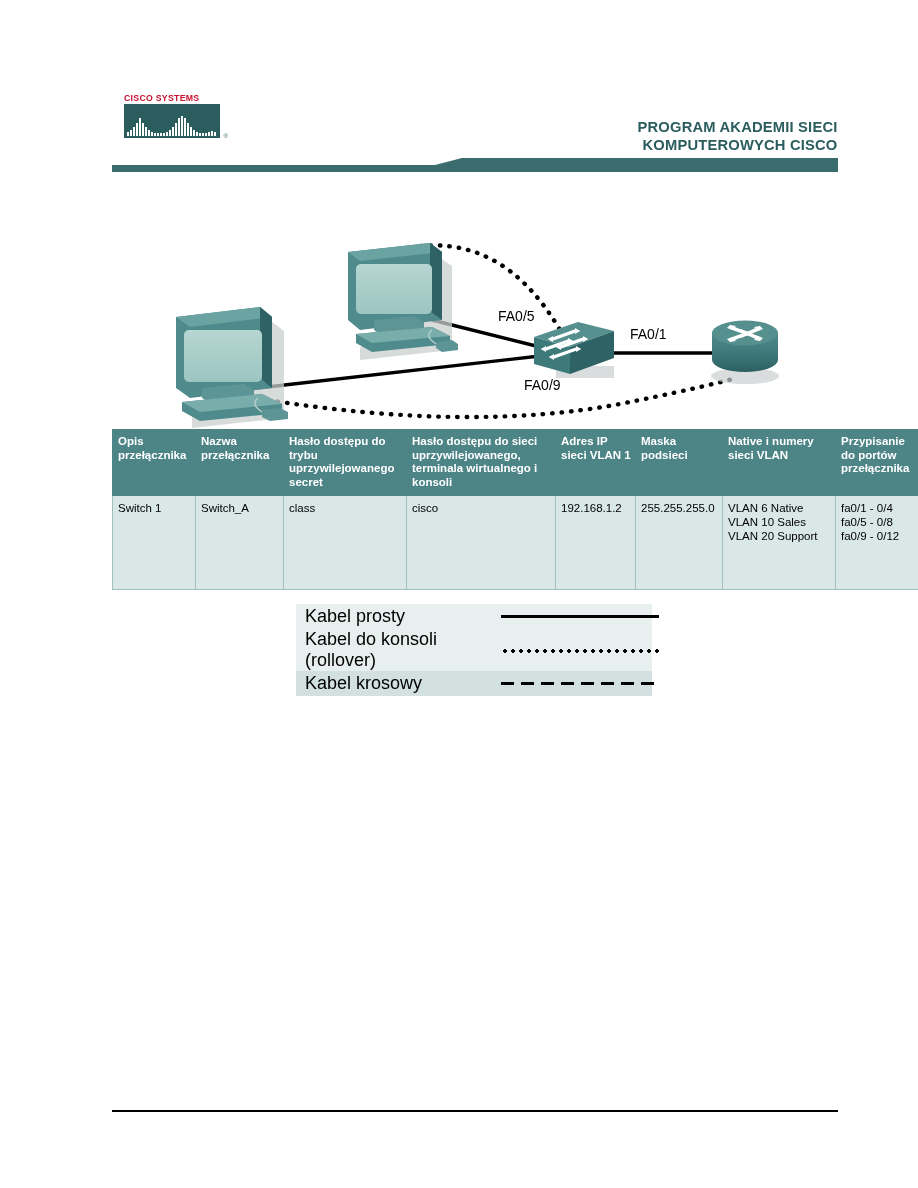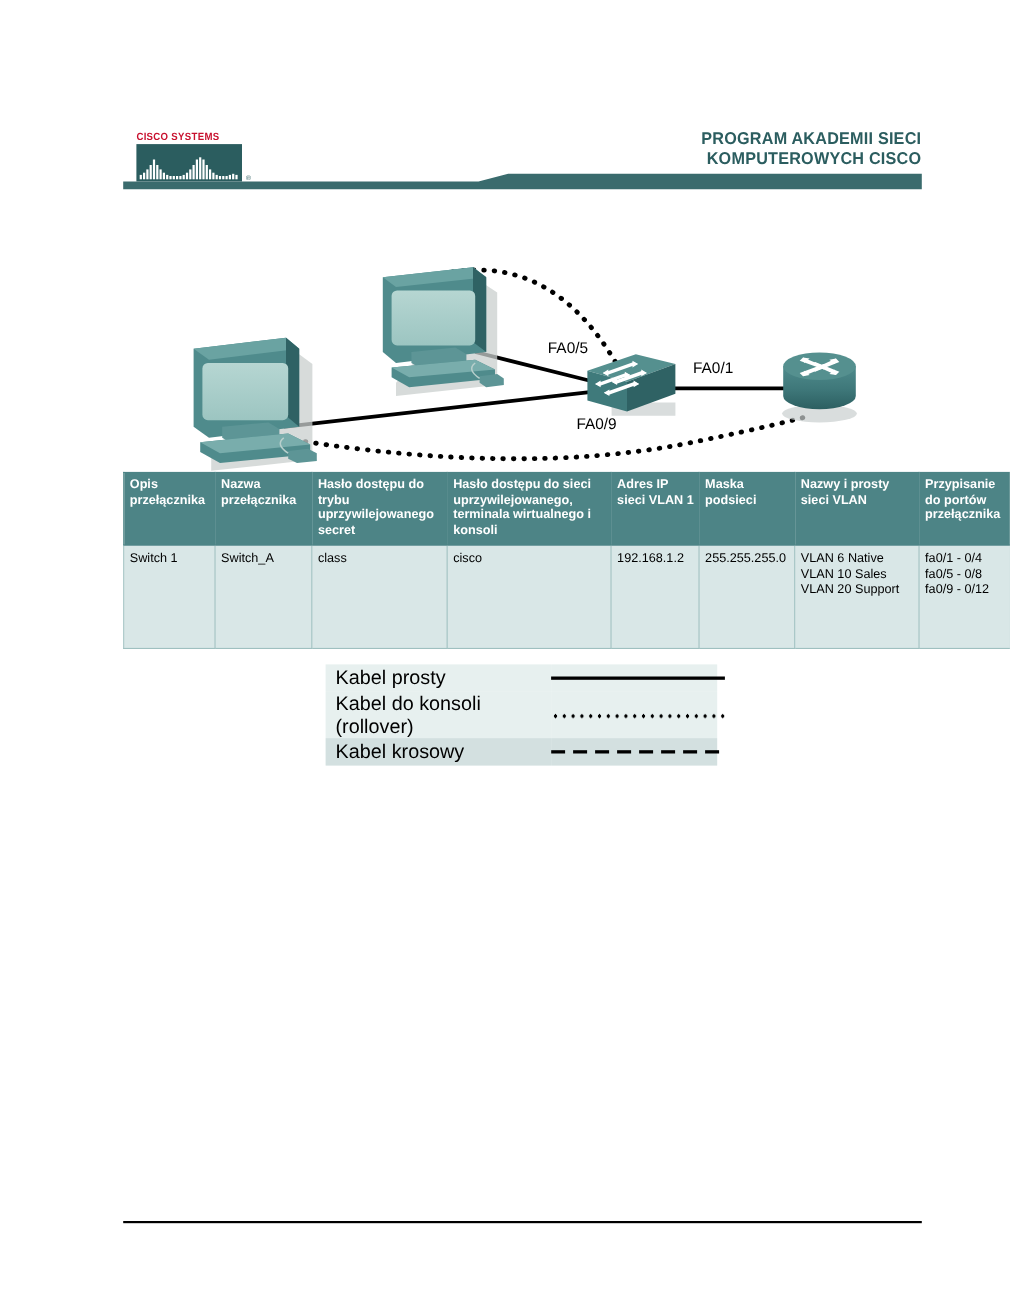--- a/index.html
+++ b/index.html
@@ -22,21 +22,20 @@
     left: 0; top: 0;
     width: 918px;
     height: 180px;
   }
   #cisco-logo {
     position: absolute;
     left: 124px;
     top: 92px;
     width: 98px;
     height: 46px;
-    margin-top: 27px;
   }
   #cisco-logo .logo-text {
     font-family: "Liberation Sans", sans-serif;
     font-size: 9.5px;
     font-weight: bold;
     letter-spacing: 0.3px;
     color: #c8102e;
     line-height: 11px;
     white-space: nowrap;
     font-stretch: condensed;
@@ -365,21 +364,21 @@
 
 <table id="config-table">
   <thead>
     <tr>
       <th style="width:73px">Opis przełącznika</th>
       <th style="width:78px">Nazwa przełącznika</th>
       <th style="width:113px">Hasło dostępu do trybu uprzywilejowanego secret</th>
       <th style="width:139px">Hasło dostępu do sieci uprzywilejowanego, terminala wirtualnego i konsoli</th>
       <th style="width:70px">Adres IP sieci VLAN 1</th>
       <th style="width:77px">Maska podsieci</th>
-      <th style="width:103px">Nazwy i prosty sieci VLAN</th>
+      <th style="width:103px">Native i numery sieci VLAN</th>
       <th style="width:73px">Przypisanie do portów przełącznika</th>
     </tr>
   </thead>
   <tbody>
     <tr>
       <td>Switch 1</td>
       <td>Switch_A</td>
       <td>class</td>
       <td>cisco</td>
       <td>192.168.1.2</td>

